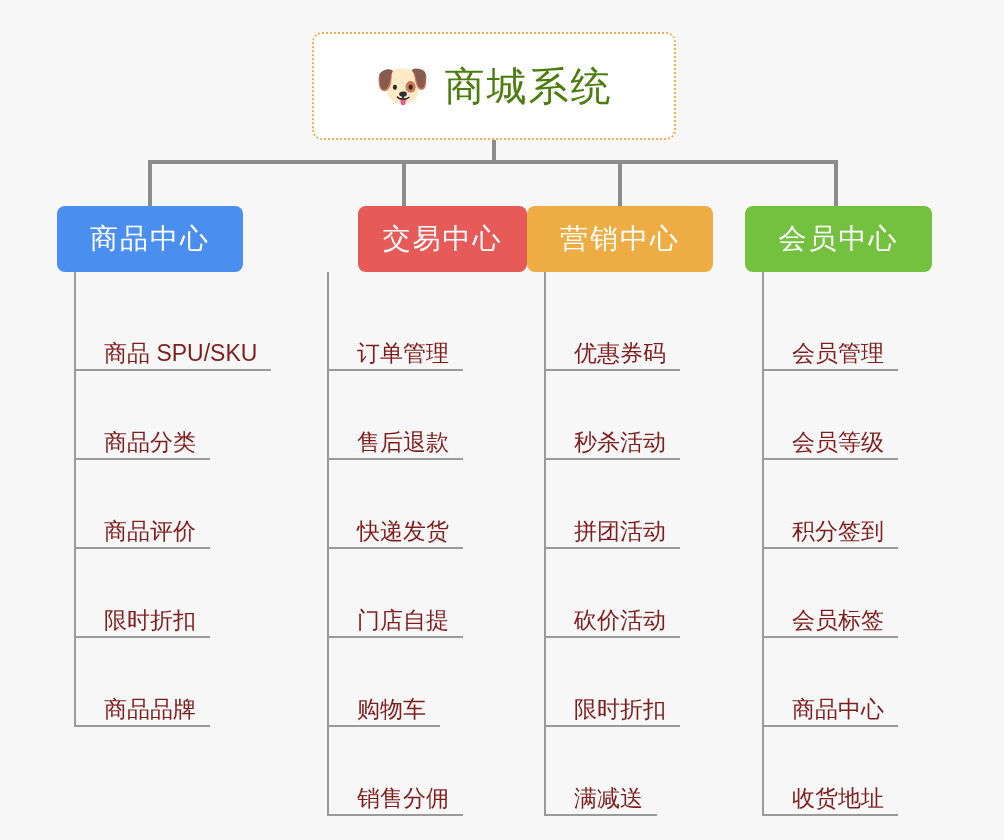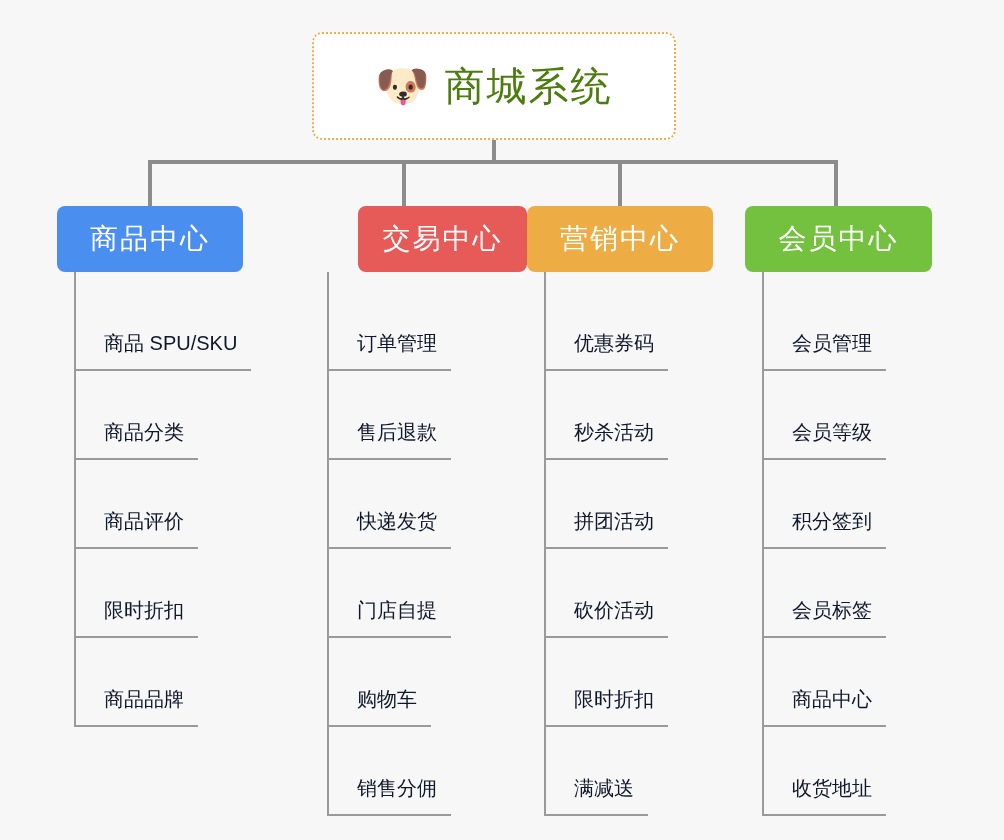--- a/index.html
+++ b/index.html
@@ -102,24 +102,24 @@
   }
 
   .leaf-item {
     position: relative;
     height: 89px;
     display: flex;
     align-items: flex-end;
   }
   .leaf-label {
     display: inline-block;
-    font-size: 20px;
-    color: #0f172a;
+    font-size: 23px;
+    color: #7f1d1d;
     white-space: nowrap;
-    padding: 0 14px 12px 30px;
+    padding: 0 14px 0 30px;
     border-bottom: 2px solid #9a9a9a;
     margin-left: -2px;
     box-sizing: border-box;
   }
 </style>
 </head>
 <body>
 
 <div id="mindmap">
 

